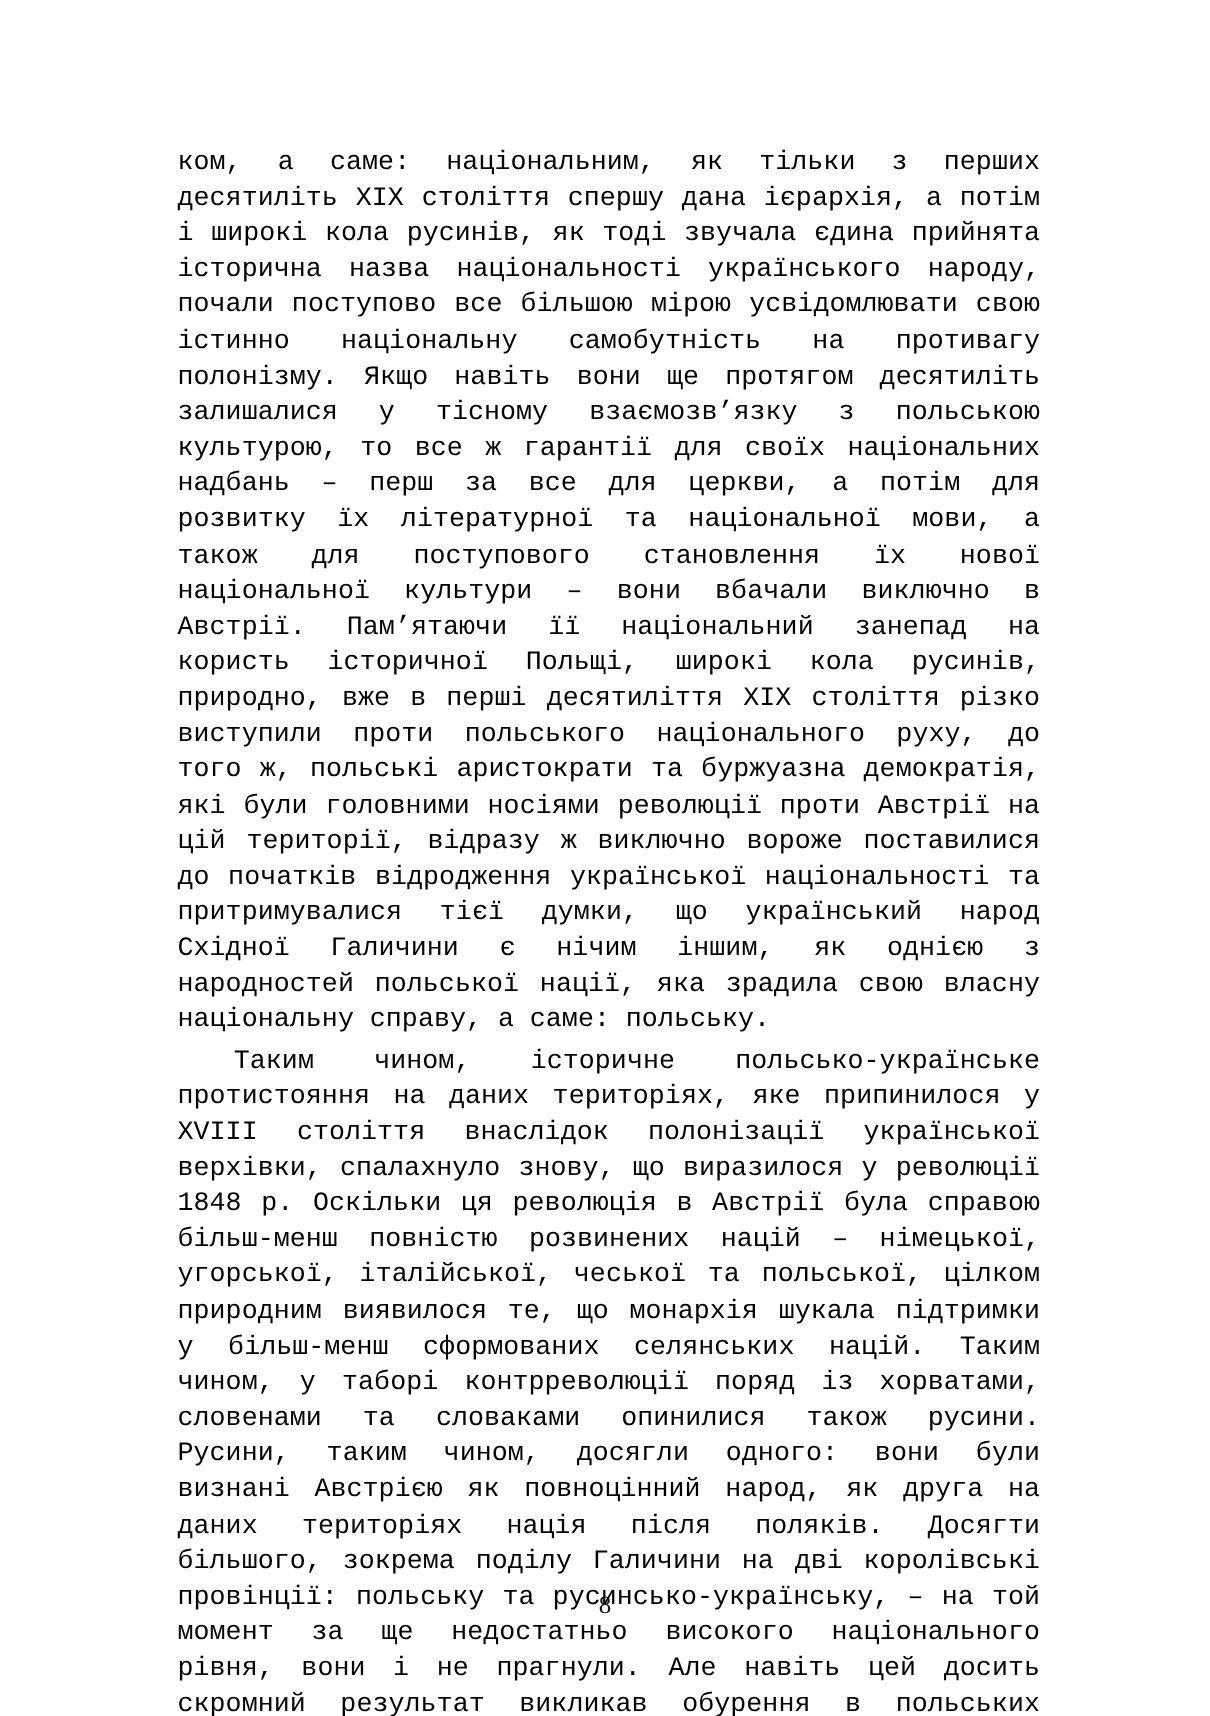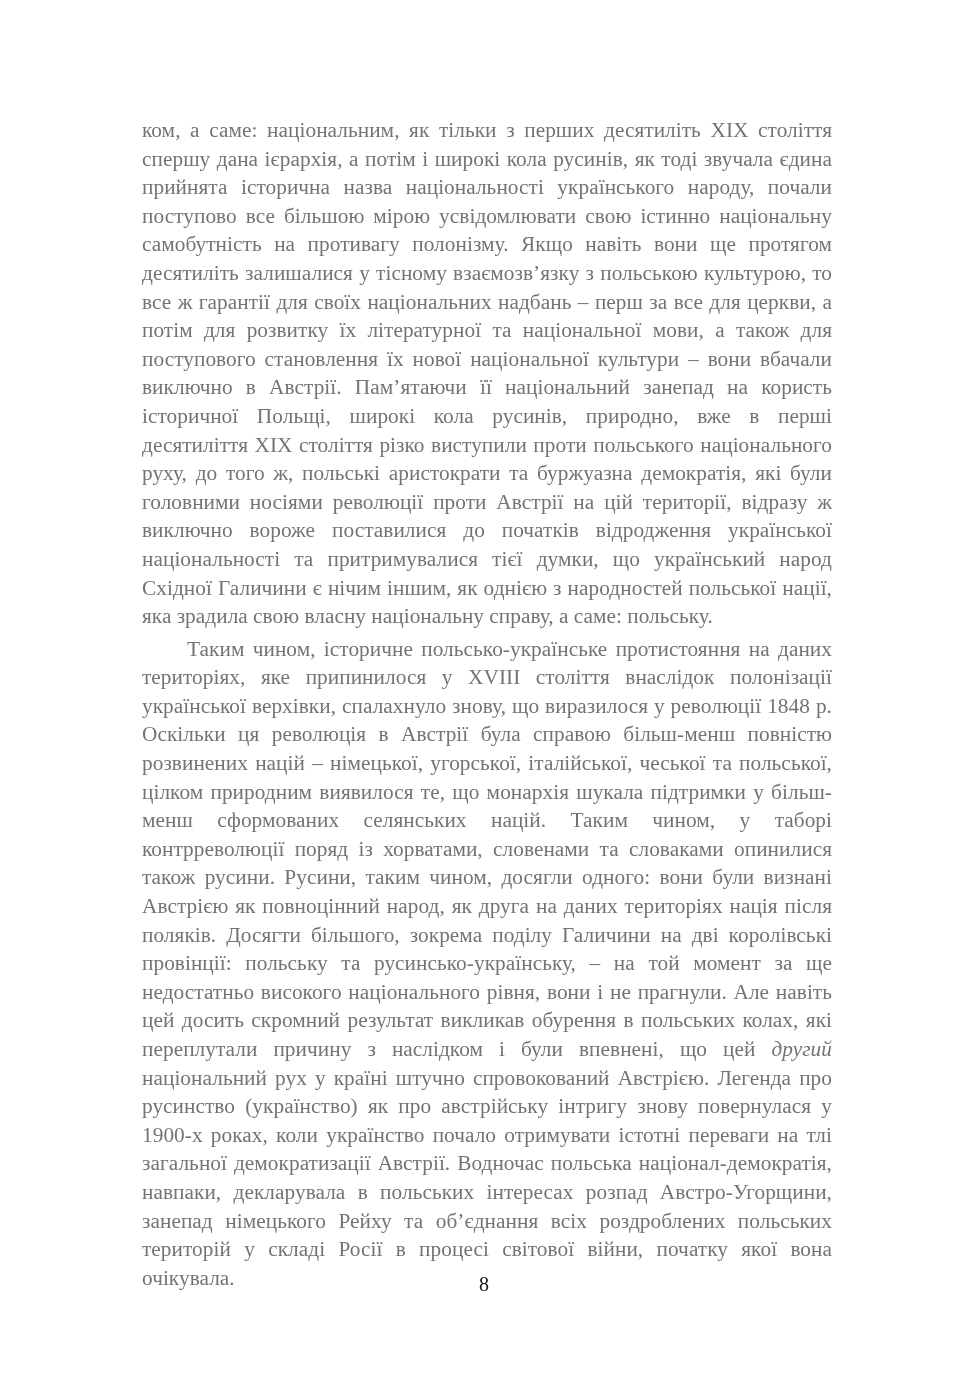--- a/index.html
+++ b/index.html
@@ -21,24 +21,24 @@
 
   .text-column {
     position: absolute;
     left: 142px;
     top: 116px;
     width: 690px;
   }
 
   .body-paragraph {
     margin: 0;
-    font-family: Liberation Serif, serif;
+    font-family: Liberation Mono, monospace;
     font-size: 21.3px;
     line-height: 28.6px;
-    color: #737373;
+    color: #000000;
     text-align: justify;
     text-justify: inter-word;
     -webkit-hyphens: manual;
     hyphens: manual;
     word-spacing: -0.15px;
     letter-spacing: 0.05px;
   }
 
   .body-paragraph + .body-paragraph {
     margin-top: 4px;

